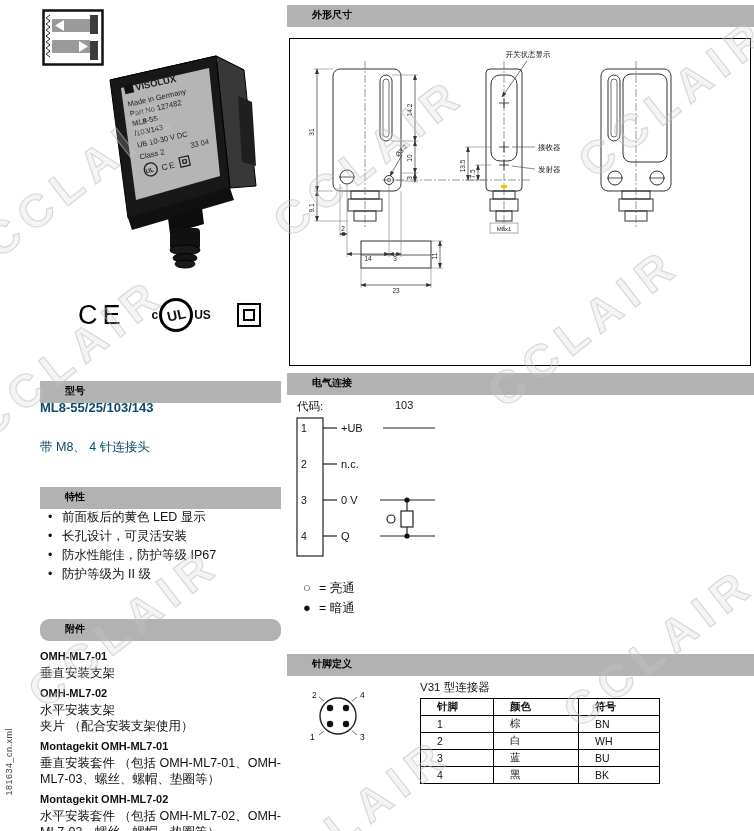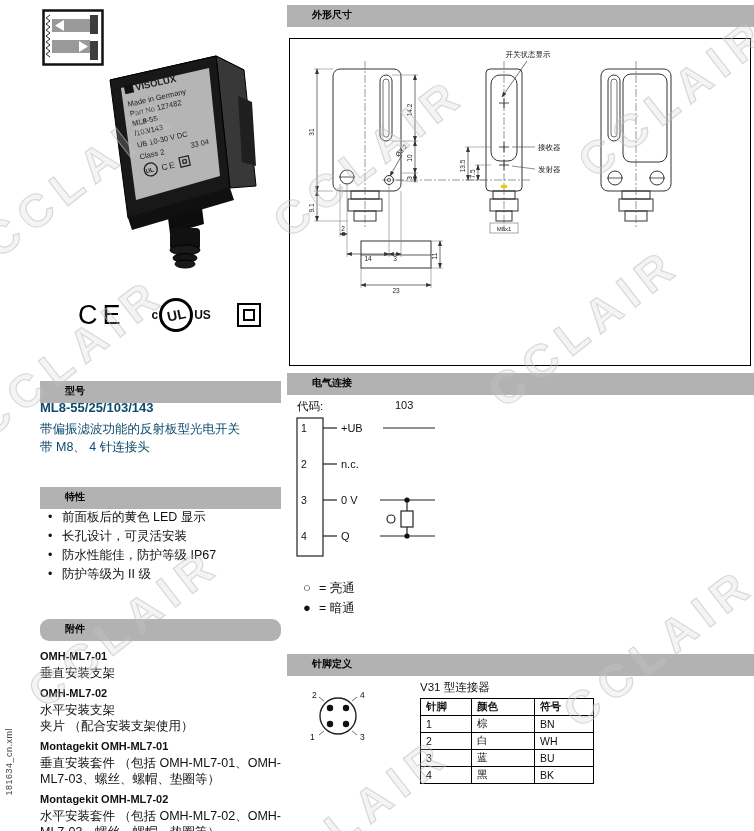--- a/index.html
+++ b/index.html
@@ -31,21 +31,21 @@
   .ul-c,.ul-us{font-size:12px;}
   .ul-circle{width:34px;height:34px;border:3px solid #000;border-radius:50%;
       display:flex;align-items:center;justify-content:center;box-sizing:border-box;}
   .ul-circle span{font-size:14px;font-weight:bold;transform:rotate(-12deg);}
   .sq2{width:20px;height:20px;border:2px solid #000;display:flex;align-items:center;
       justify-content:center;}
   .sq2 div{width:8px;height:8px;border:2px solid #000;}
   .legend{position:absolute;left:303px;top:578px;font-size:12.5px;line-height:19px;}
   .legend .sym{display:inline-block;width:16px;font-size:13px;}
   .ptable{position:absolute;left:420px;top:698px;border-collapse:collapse;}
-  .ptable th,.ptable td{border:1px solid #000;font-size:10.5px;padding:1px 5px;
+  .ptable th,.ptable td{border:1px solid #000;font-size:10.5px;padding:1px 16px;
       text-align:left;height:14px;}
   .ptable th{font-weight:bold;}
   .col-pin{width:40px;}.col-color{width:52px;}.col-sym{width:48px;font-family:Liberation Mono, monospace;}
   .conn-title{position:absolute;left:420px;top:680px;font-size:11.5px;}
   svg text{font-family:"Liberation Sans",sans-serif;}
 </style>
 </head>
 <body>
 
 <div id="page">
@@ -121,21 +121,20 @@
         </div>
       <span class="ul-us">US</span>
     </div>
     <div class="sq2">
         <div></div>
       </div>
   </div>
 
   <div class="hdr hdr-l" style="top:381px;">型号</div>
   <div class="txt bold" style="left:40px;top:399px;font-size:13px;">ML8-55/25/103/143</div>
-  <div class="txt" style="left:40px;top:421px;width:243px;">带偏振滤波功能的反射板型光电开关</div>
   <div class="txt" style="left:40px;top:439px;width:243px;">带 M8、 4 针连接头</div>
 
   <div class="hdr hdr-l" style="top:487px;">特性</div>
   <ul class="feat">
     <li>前面板后的黄色 LED 显示</li>
     <li>长孔设计，可灵活安装</li>
     <li>防水性能佳，防护等级 IP67</li>
     <li>防护等级为 II 级</li>
   </ul>
 

